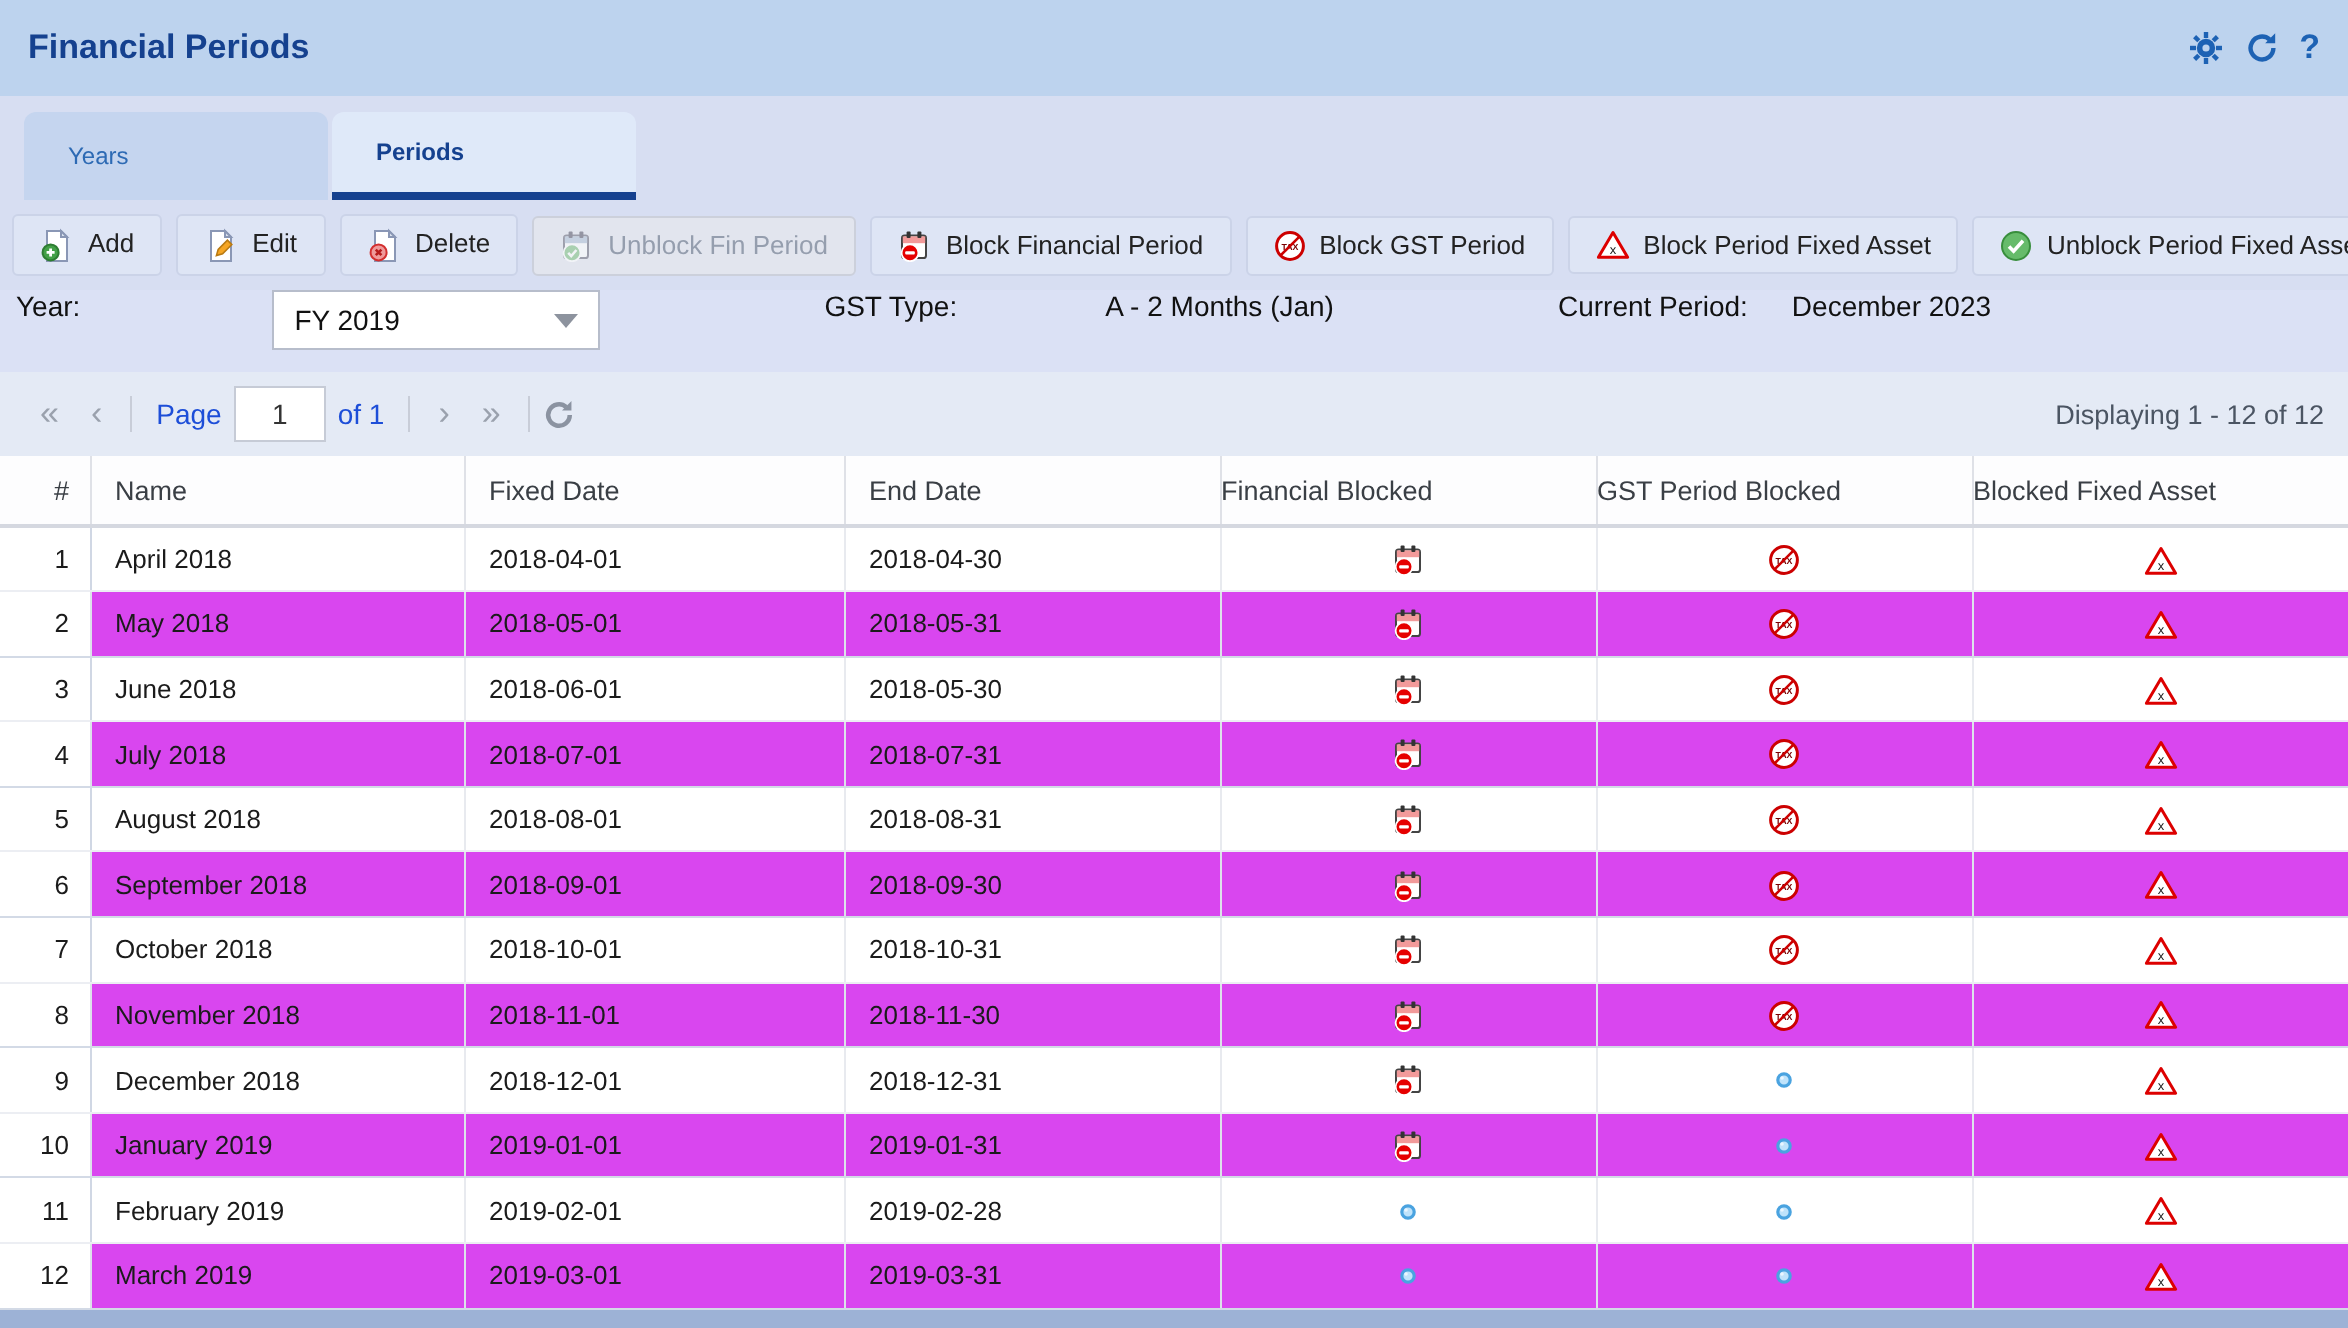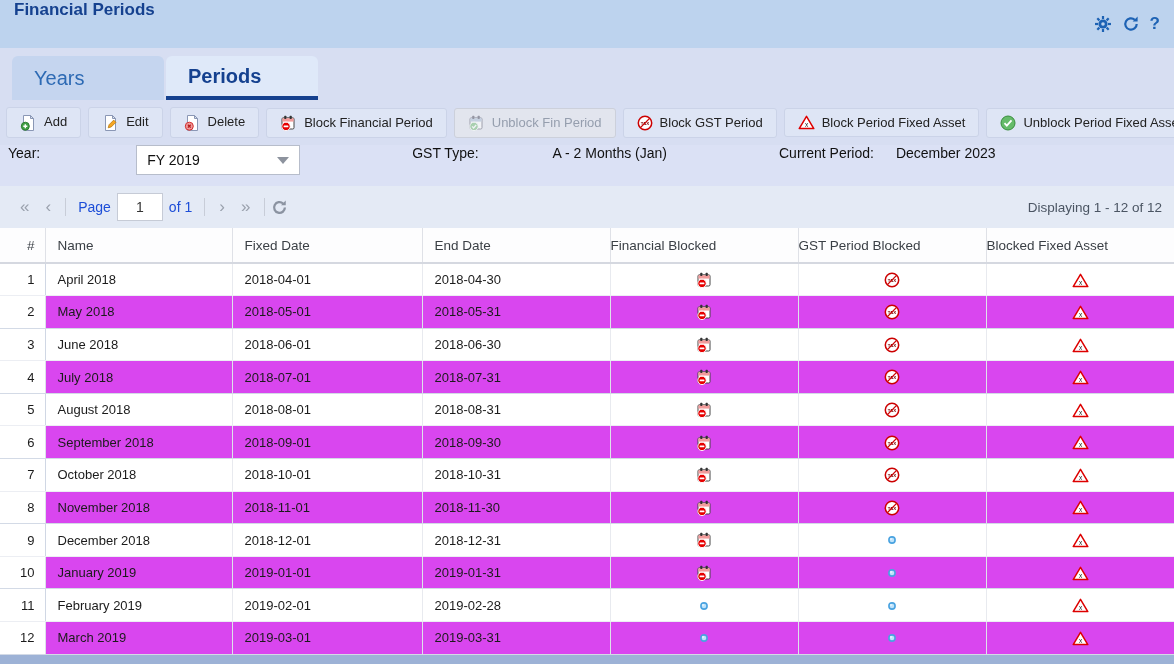--- a/index.html
+++ b/index.html
@@ -5,37 +5,37 @@
   * { margin:0; padding:0; box-sizing:border-box; }
   html,body { width:1174px; height:664px; overflow:hidden; }
   body {
     font-family:"Liberation Sans","DejaVu Sans",sans-serif;
     background:#d7def2; color:#1b1b1b; font-size:13px;
     display:flex; flex-direction:column;
   }
 
   
   .titlebar {
-    height:48px; background:#bdd3ee; display:flex; 
+    height:48px; background:#bdd3ee; display:flex; align-items:center;
     padding:0 14px; flex:0 0 auto;gap:35px;
   }
   .titlebar .title { font-size:17px; font-weight:bold; color:#15418f; }
   .titlebar .spacer { flex:1; }
   .titlebar .tb-icons { display:flex; align-items:center; gap:10px; color:#1d62b4; }
   .titlebar .tb-icons .ic { width:18px; height:18px; display:inline-flex; cursor:pointer; }
   .titlebar .help-q { font-size:17px; font-weight:bold; color:#1d62b4; cursor:pointer; }
 
   
   .tabstrip {
     height:52px; background:#d7def2; display:flex; align-items:flex-end;
     padding:0 0 0 12px; flex:0 0 auto;
   }
   .tab {
     width:152px; height:44px; display:flex; align-items:center;
-    padding-left:22px; font-size:20px; border-radius:6px 6px 0 0; cursor:pointer;
+    padding-left:22px; font-size:12px; border-radius:6px 6px 0 0; cursor:pointer;
   }
   .tab.inactive { background:#c5d5ef; color:#2d6ab4; margin-right:2px; }
   .tab.active {
     background:#dfe9f9; color:#15418f; font-weight:bold;
     border-bottom:4px solid #15418f;
   }
 
   
   .toolbar {
     height:45px; background:#d7def2; display:flex; align-items:center;
@@ -185,45 +185,45 @@
       <span class="icon">
         <svg width="17" height="17" viewBox="0 0 17 17">
           <path d="M3.5 1.5h7l3 3v12h-10z" fill="#fff" stroke="#8a97b5"></path>
           <path d="M10.5 1.5v3h3z" fill="#dbe3f0" stroke="#8a97b5"></path>
           <circle cx="5.3" cy="12.2" r="4" fill="#ef9a9a" stroke="#d32f2f"></circle>
           <path d="M3.9 10.8l2.8 2.8M6.7 10.8l-2.8 2.8" stroke="#b71c1c" stroke-width="1.3"></path>
         </svg>
       </span>
       <span>Delete</span>
     </button>
+    <button class="tb-btn disabled">
+      <span class="icon">
+        <svg width="17" height="16" viewBox="0 0 17 16">
+          <rect x="2" y="2.8" width="12" height="11.2" rx="1.3" fill="#fff" stroke="#667"></rect>
+          <path d="M2.4 3.2h11.2v3.4H2.4z" fill="#aebfd6"></path>
+          <rect x="4.3" y=".8" width="2" height="3.2" rx=".5" fill="#556"></rect>
+          <rect x="9.7" y=".8" width="2" height="3.2" rx=".5" fill="#556"></rect>
+          <circle cx="6" cy="11.4" r="4.2" fill="#7cbf7f" stroke="#fff" stroke-width=".9"></circle>
+          <path d="M4.1 11.4l1.5 1.6 2.6-3" stroke="#fff" stroke-width="1.3" fill="none"></path>
+        </svg>
+      </span>
+      <span>Unblock Fin Period</span>
+    </button>
     <button class="tb-btn">
       <span class="icon">
         <svg width="17" height="16" viewBox="0 0 17 16">
           <rect x="2" y="2.8" width="12" height="11.2" rx="1.3" fill="#fff" stroke="#444"></rect>
           <path d="M2.4 3.2h11.2v3.4H2.4z" fill="#f29a9a"></path>
           <rect x="4.3" y=".8" width="2" height="3.2" rx=".5" fill="#333"></rect>
           <rect x="9.7" y=".8" width="2" height="3.2" rx=".5" fill="#333"></rect>
           <circle cx="6" cy="11.4" r="4.2" fill="#e60000" stroke="#fff" stroke-width=".9"></circle>
           <rect x="3.6" y="10.6" width="4.8" height="1.7" rx=".5" fill="#fff"></rect>
         </svg>
       </span>
       <span>Block Financial Period</span>
-    </button>
-    <button class="tb-btn disabled">
-      <span class="icon">
-        <svg width="17" height="16" viewBox="0 0 17 16">
-          <rect x="2" y="2.8" width="12" height="11.2" rx="1.3" fill="#fff" stroke="#667"></rect>
-          <path d="M2.4 3.2h11.2v3.4H2.4z" fill="#aebfd6"></path>
-          <rect x="4.3" y=".8" width="2" height="3.2" rx=".5" fill="#556"></rect>
-          <rect x="9.7" y=".8" width="2" height="3.2" rx=".5" fill="#556"></rect>
-          <circle cx="6" cy="11.4" r="4.2" fill="#7cbf7f" stroke="#fff" stroke-width=".9"></circle>
-          <path d="M4.1 11.4l1.5 1.6 2.6-3" stroke="#fff" stroke-width="1.3" fill="none"></path>
-        </svg>
-      </span>
-      <span>Unblock Fin Period</span>
     </button>
     <button class="tb-btn">
       <span class="icon">
         <svg width="16" height="16" viewBox="0 0 16 16">
           <circle cx="8" cy="8" r="6.7" fill="#fff" stroke="#cc0000" stroke-width="1.5"></circle>
           <text x="8" y="9.9" font-size="4.4" font-weight="bold" text-anchor="middle" fill="#7a0000" font-family="sans-serif">TAX</text>
           <line x1="3.4" y1="12.6" x2="12.6" y2="3.4" stroke="#cc0000" stroke-width="1.3"></line>
         </svg>
       </span>
       <span>Block GST Period</span>
@@ -359,21 +359,21 @@
               <svg width="17" height="15" viewBox="0 0 17 15">
                 <path d="M8.5 1.3 L15.8 13.6 H1.2 Z" fill="#fff" stroke="#dd0000" stroke-width="1.5" stroke-linejoin="round"></path>
                 <text x="8.5" y="12.2" font-size="6.5" text-anchor="middle" fill="#222" font-family="sans-serif">x</text>
               </svg>
             </span></td>
         </tr>
         <tr class="">
           <td class="numcell">3</td>
           <td>June 2018</td>
           <td>2018-06-01</td>
-          <td>2018-06-30</td>
+          <td>2018-05-30</td>
           <td class="iconcell"><span class="icon">
               <svg width="17" height="16" viewBox="0 0 17 16">
                 <rect x="2" y="2.8" width="12" height="11.2" rx="1.3" fill="#fff" stroke="#444"></rect>
                 <path d="M2.4 3.2h11.2v3.4H2.4z" fill="#f29a9a"></path>
                 <rect x="4.3" y=".8" width="2" height="3.2" rx=".5" fill="#333"></rect>
                 <rect x="9.7" y=".8" width="2" height="3.2" rx=".5" fill="#333"></rect>
                 <circle cx="6" cy="11.4" r="4.2" fill="#e60000" stroke="#fff" stroke-width=".9"></circle>
                 <rect x="3.6" y="10.6" width="4.8" height="1.7" rx=".5" fill="#fff"></rect>
               </svg>
             </span></td>

